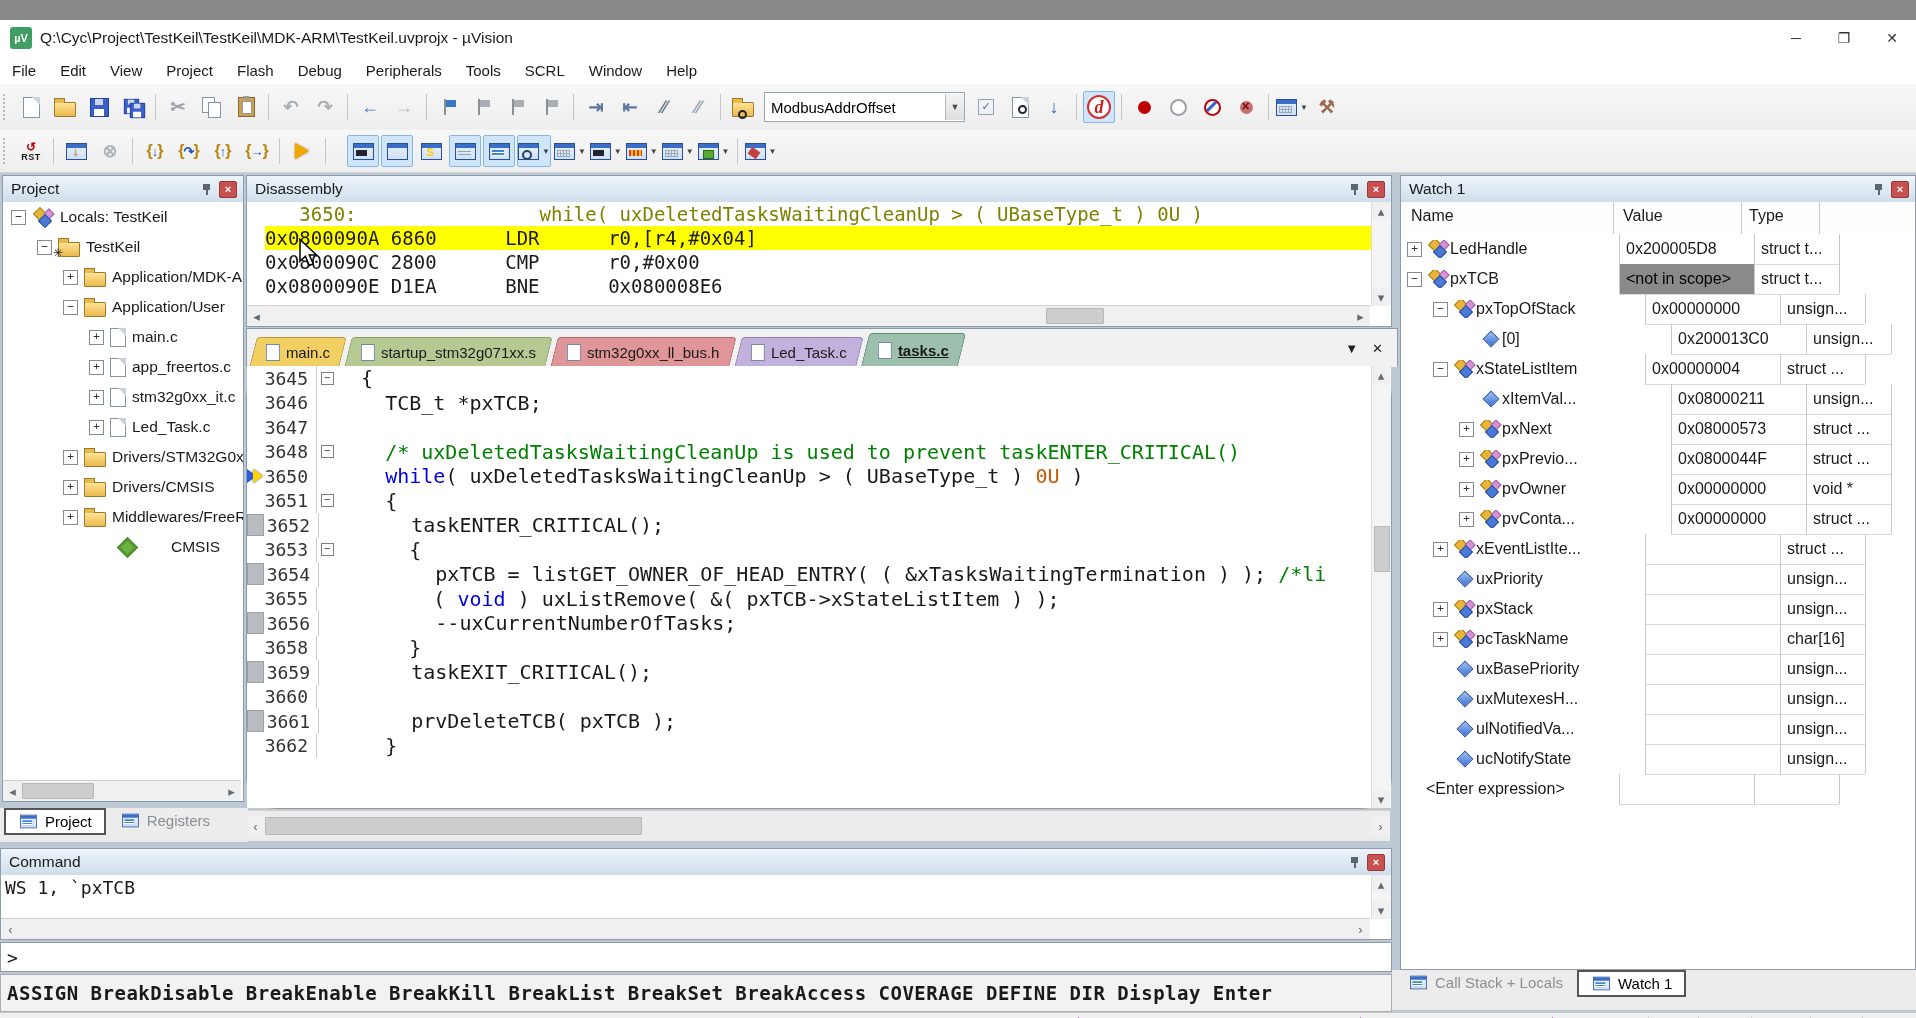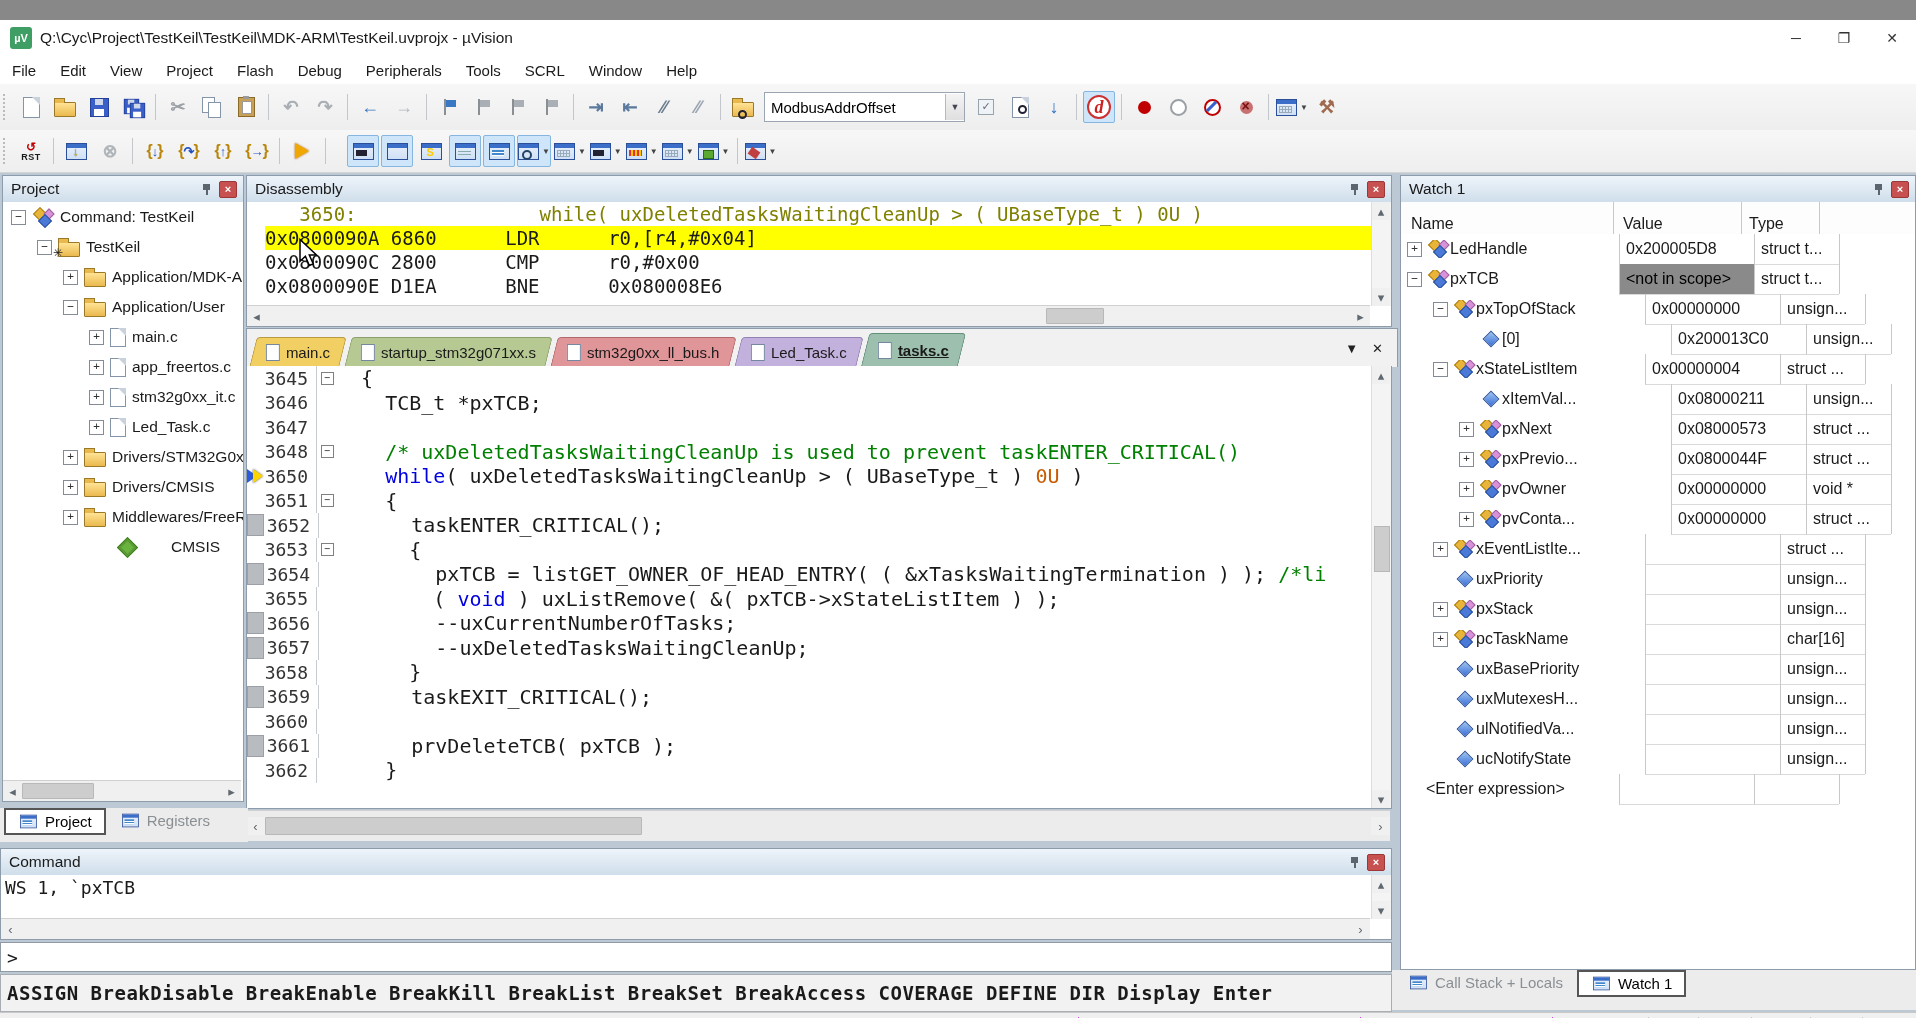--- a/index.html
+++ b/index.html
@@ -150,21 +150,21 @@
   .ecode{margin:0;font-family:"DejaVu Sans Mono",monospace;font-size:20px;line-height:24.5px;white-space:pre;}
   .ecode .k{color:#0000e0;}
   .ecode .c{color:#008000;}
   .ecode .n{color:#c85a00;}
   .curarrows{position:absolute;left:0;display:flex;z-index:5;}
   .ca1{width:0;height:0;border-left:10px solid #2a5adf;border-top:7px solid transparent;border-bottom:7px solid transparent;}
   .ca2{width:0;height:0;border-left:10px solid #ffd400;border-top:7px solid transparent;border-bottom:7px solid transparent;margin-left:-4px;
        filter:drop-shadow(0 0 1px #555);}
   
   .whead{position:absolute;left:0;top:26px;right:0;height:32px;background:#fdfdfd;border-bottom:1px solid #c8c8c8;font-size:16px;}
-  .whead span{position:absolute;top:13px;}
+  .whead span{position:absolute;top:5px;}
   .wrows{position:absolute;left:0;top:58px;right:0;bottom:0;background:#fff;overflow:hidden;}
   .wrow{height:30px;display:flex;align-items:center;font-size:16px;position:relative;}
   .wname{flex:0 0 212px;display:flex;align-items:center;overflow:hidden;white-space:nowrap;}
   .wval,.wtype{height:30px;display:flex;align-items:center;border-left:1px solid #c8c8c8;border-bottom:1px solid #dadada;padding:0 6px;
                overflow:hidden;white-space:nowrap;}
   .wval{flex:0 0 122px;}
   .wtype{flex:0 0 72px;}
   .wfill{flex:1;border-left:1px solid #c8c8c8;height:30px;}
   .wval.nis{background:#8a8a8a;color:#000;}
   .wexp{width:13px;height:13px;border:1px solid #848b94;background:#fff;color:#333;font-size:11px;line-height:11px;text-align:center;
@@ -439,21 +439,21 @@
       </div>
     </div>
     <div class="tree" id="ptree">
         <div class="trow" style="padding-left: 8px;">
           <span class="texp">−</span>
           <span class="ticon i-target">
             <i class="d1"></i>
             <i class="d2"></i>
             <i class="d3"></i>
           </span>
-          <span>Command: TestKeil</span>
+          <span>Locals: TestKeil</span>
         </div>
         <div class="trow" style="padding-left: 34px;">
           <span class="texp">−</span>
           <span class="ticon i-folder i-fgear"></span>
           <span>TestKeil</span>
         </div>
         <div class="trow" style="padding-left: 60px;">
           <span class="texp">+</span>
           <span class="ticon i-folder"></span>
           <span>Application/MDK-ARM</span>
@@ -568,21 +568,21 @@
           <span class="pg"></span>
           <span class="lbl">tasks.c</span>
         </div>
       </div>
       <div class="tabctrl">
         <span>▼</span>
         <span>✕</span>
       </div>
     </div>
 
-  <div class="abs panel" style="left:246px;top:346px;width:1144px;height:442px;border-top:none;">
+  <div class="abs panel" style="left:246px;top:346px;width:1144px;height:442px;border-top:none;border-radius:31px;">
     <div class="ecanvas" id="elines">
         <div class="eline">
           <span class="emark"></span>
           <span class="enum">3645</span>
           <span class="efold">
             <span class="fbox">−</span>
           </span>
           <pre class="ecode"><span>  {</span></pre>
         </div>
         <div class="eline">
@@ -647,26 +647,20 @@
           <span class="emark"></span>
           <span class="enum">3655</span>
           <span class="efold"></span>
           <pre class="ecode"><span>        ( </span><span class="k">void</span><span> ) uxListRemove( &amp;( pxTCB-&gt;xStateListItem ) );</span></pre>
         </div>
         <div class="eline">
           <span class="emark on"></span>
           <span class="enum">3656</span>
           <span class="efold"></span>
           <pre class="ecode"><span>        --uxCurrentNumberOfTasks;</span></pre>
-        </div>
-        <div class="eline">
-          <span class="emark on"></span>
-          <span class="enum">3657</span>
-          <span class="efold"></span>
-          <pre class="ecode"><span>        --uxDeletedTasksWaitingCleanUp;</span></pre>
         </div>
         <div class="eline">
           <span class="emark"></span>
           <span class="enum">3658</span>
           <span class="efold"></span>
           <pre class="ecode"><span>      }</span></pre>
         </div>
         <div class="eline">
           <span class="emark on"></span>
           <span class="enum">3659</span>

